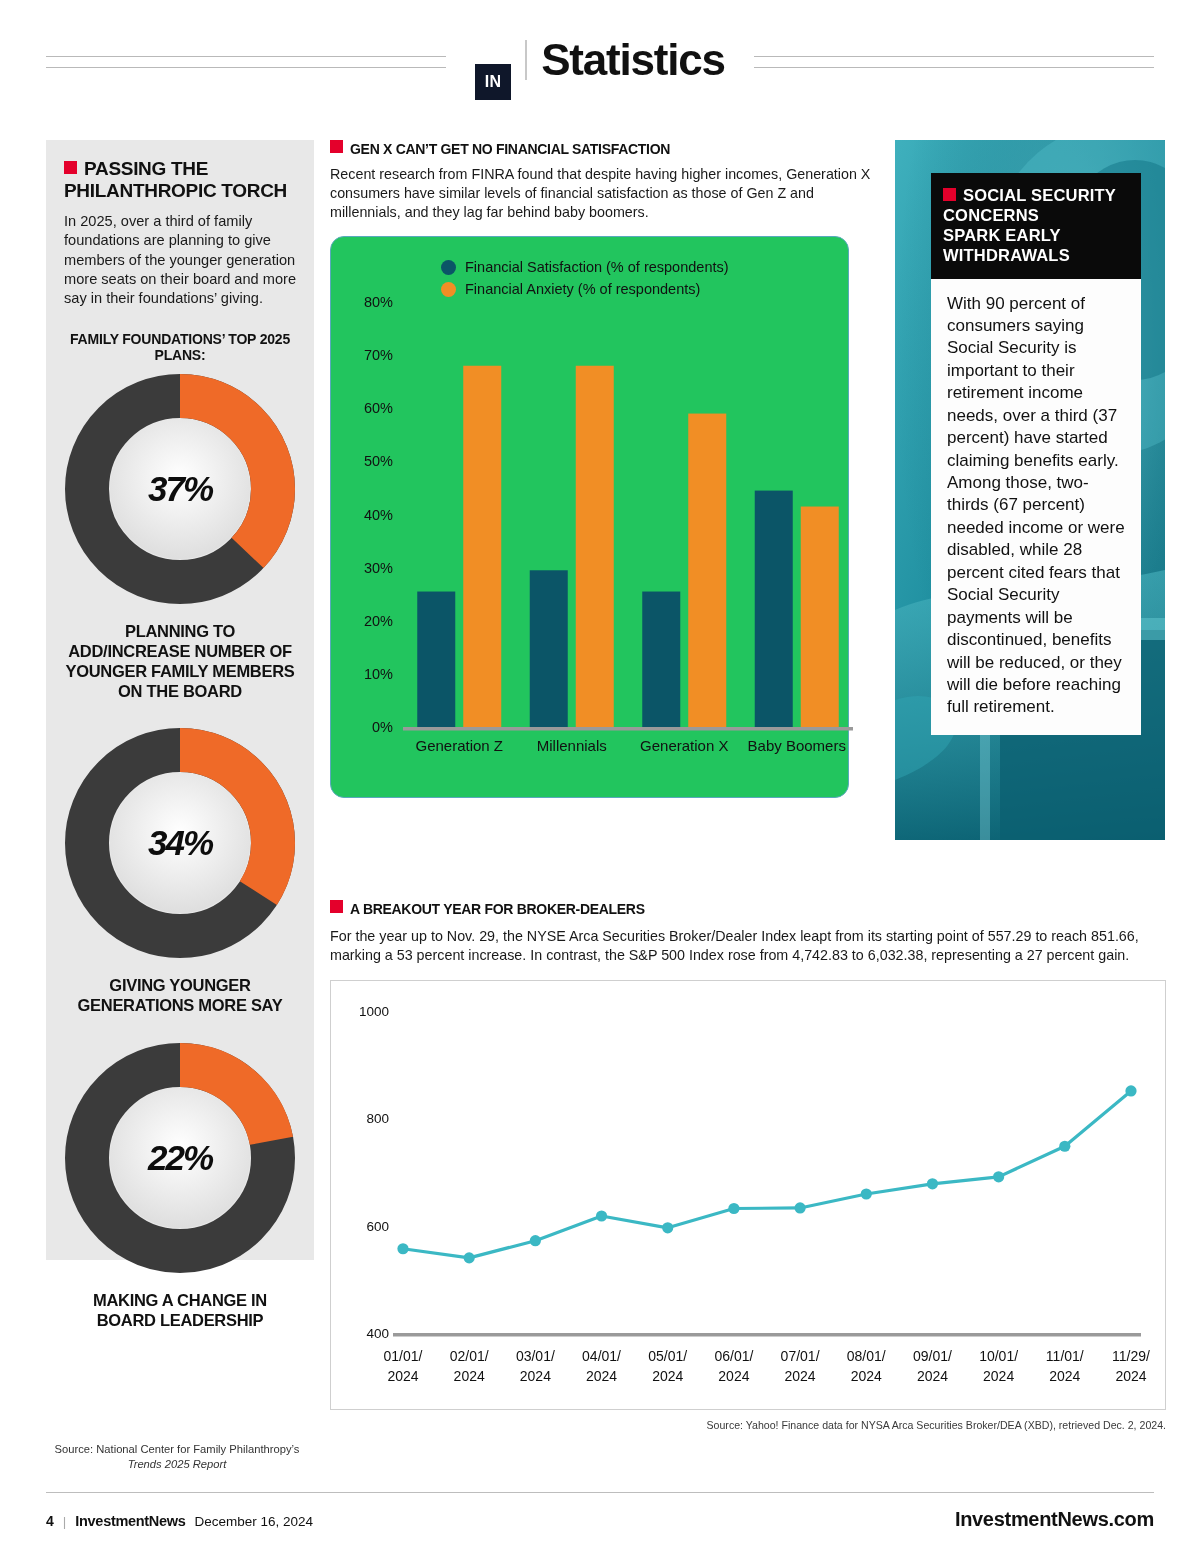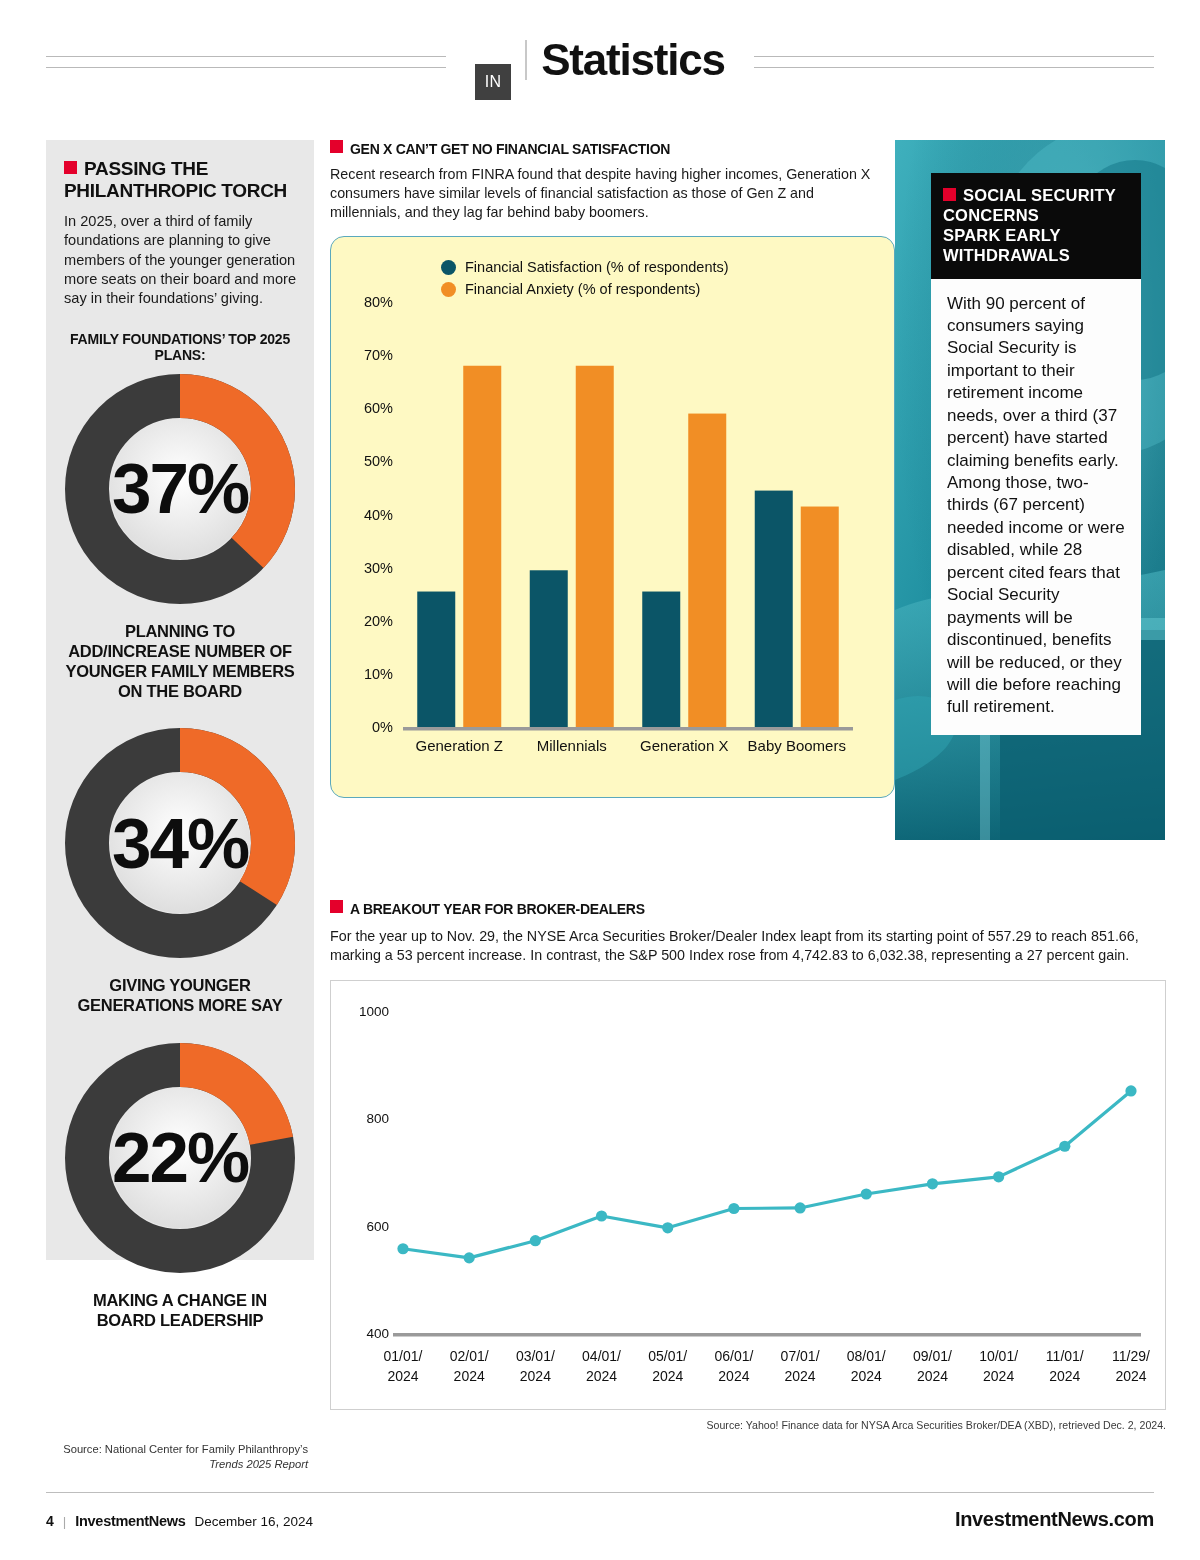--- a/index.html
+++ b/index.html
@@ -31,23 +31,23 @@
     position: relative;
     display: flex;
     align-items: center;
     gap: 14px;
     z-index: 2;
     background: #fff;
     padding: 0 16px;
   }
   .in-badge {
     width: 36px; height: 36px;
-    background: #404040;
+    background: #0f172a;
     color: #fff;
-    font-weight: normal;
+    font-weight: bold;
     font-size: 16px;
     display: flex; align-items: center; justify-content: center;
     letter-spacing: 0.5px;
     margin-top: 44px;
   }
   .hdr-divider { width: 2px; height: 40px; background: #c8c8c8; }
   .hdr-title {
     font-size: 44px;
     font-weight: bold;
     letter-spacing: -1.2px;
@@ -87,55 +87,56 @@
   .donut-wrap {
     position: relative;
     width: 232px; height: 232px;
     margin: 0 auto;
   }
   .donut-wrap svg { display: block; }
   .donut-center {
     position: absolute; left: 0; top: 0;
     width: 232px; height: 232px;
     display: flex; align-items: center; justify-content: center;
-    font-size: 71px; font-weight: bold; color: #0d0d0d;
+    font-size: 35px; font-weight: bold; color: #0d0d0d;
     letter-spacing: -2px;
+    font-style: italic;
   }
   .donut-label {
     text-align: center;
     font-size: 16.5px; font-weight: bold;
     line-height: 1.22; color: #111;
     margin-top: 16px; letter-spacing: -0.3px;
   }
   .sb-source {
-    font-size: 11.2px; color: #333; text-align: right;
+    font-size: 11.2px; color: #333; text-align: center;
     line-height: 1.3; margin-top: 24px;
   }
   .sb-source em { font-style: italic; }
 
   
   .bar-section {
     position: absolute;
     left: 330px; top: 140px;
     width: 550px;
   }
   .main-head {
     font-size: 14px; font-weight: bold; color: #111;
     letter-spacing: -0.3px;
   }
   .main-body {
     font-size: 14.3px; line-height: 1.34; color: #1a1a1a;
     margin-top: 8px;
   }
   .chart-card {
     margin-top: 14px;
-    width: 565px; height: 562px;
+    width: 519px; height: 562px;
     border: 1.5px solid #5aa9bd;
     border-radius: 14px;
-    background: #fef9c3;
+    background: #22c55e;
     position: relative;
   }
   .legend {
     position: absolute; left: 110px; top: 22px;
     font-size: 14.5px; color: #111;
   }
   .legend-row { display: flex; align-items: center; gap: 9px; margin-bottom: 6px; }
   .dot { width: 15px; height: 15px; border-radius: 50%; flex: 0 0 auto; }
   .plot { position: absolute; left: 0; top: 0; width: 545px; height: 562px; }
   .chart-source {

